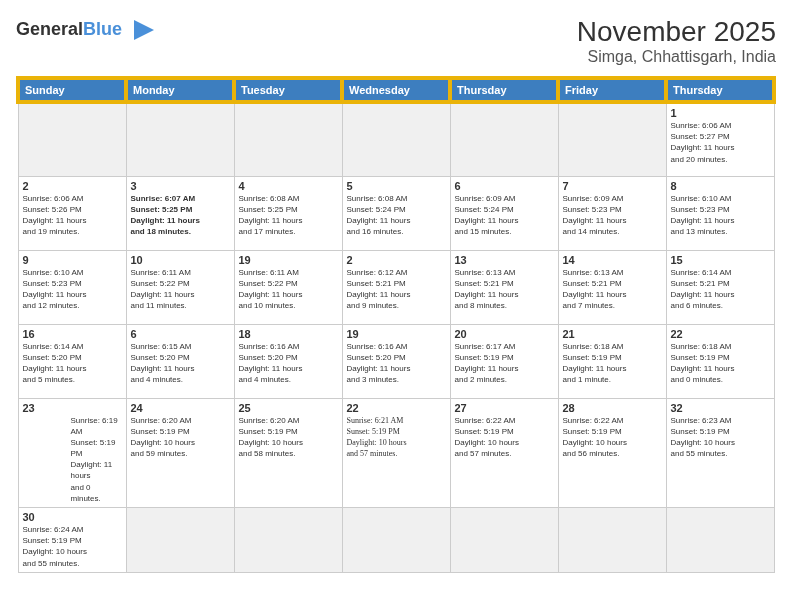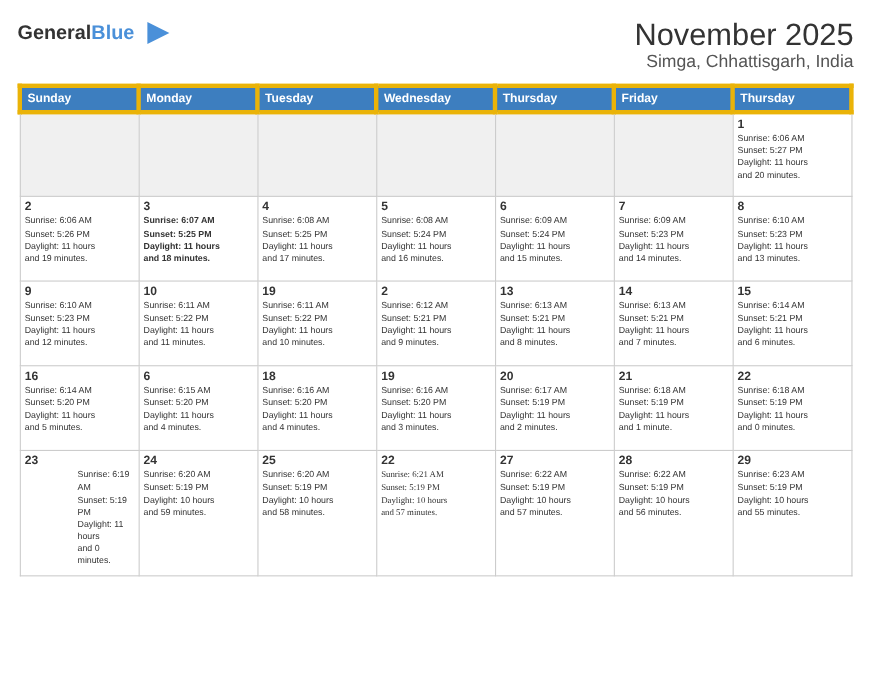--- a/index.html
+++ b/index.html
@@ -317,22 +317,37 @@
 and 57 minutes.</div>
           </td>
           <td>
             <div class="day-number">28</div>
             <div class="day-info" style="white-space: pre-line;">Sunrise: 6:22 AM
 Sunset: 5:19 PM
 Daylight: 10 hours
 and 56 minutes.</div>
           </td>
           <td>
-            <div class="day-number">29</div>
+            <div class="day-number">32</div>
             <div class="day-info" style="white-space: pre-line;">Sunrise: 6:23 AM
 Sunset: 5:19 PM
 Daylight: 10 hours
 and 55 minutes.</div>
           </td>
+        </tr>
+        <tr>
+          <td style="height: 62px;">
+            <div class="day-number">30</div>
+            <div class="day-info" style="white-space: pre-line;">Sunrise: 6:24 AM
+Sunset: 5:19 PM
+Daylight: 10 hours
+and 55 minutes.</div>
+          </td>
+          <td class="empty" style="height: 62px;"></td>
+          <td class="empty" style="height: 62px;"></td>
+          <td class="empty" style="height: 62px;"></td>
+          <td class="empty" style="height: 62px;"></td>
+          <td class="empty" style="height: 62px;"></td>
+          <td class="empty" style="height: 62px;"></td>
         </tr>
       </tbody>
   </table>
 </div>
 
 </body></html>

